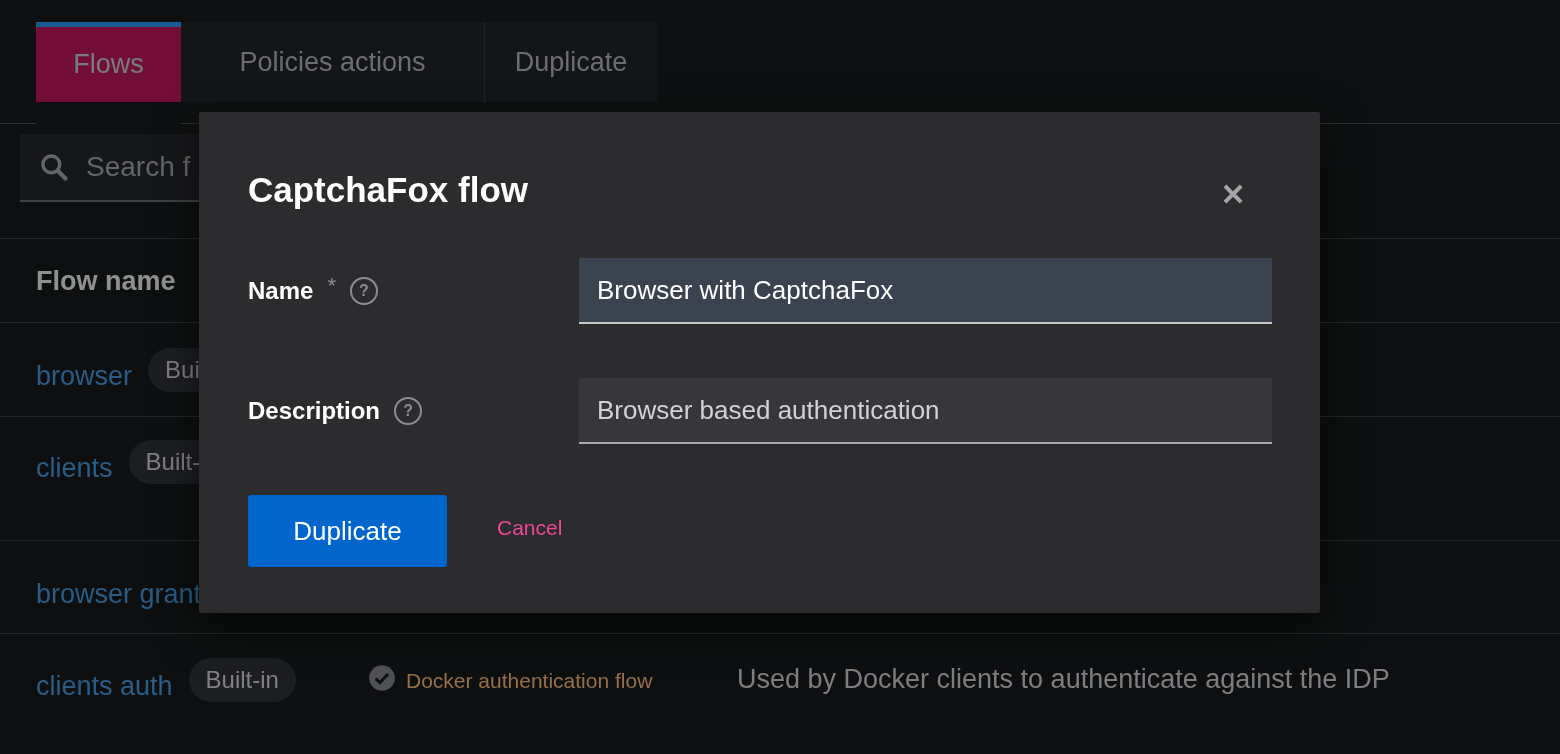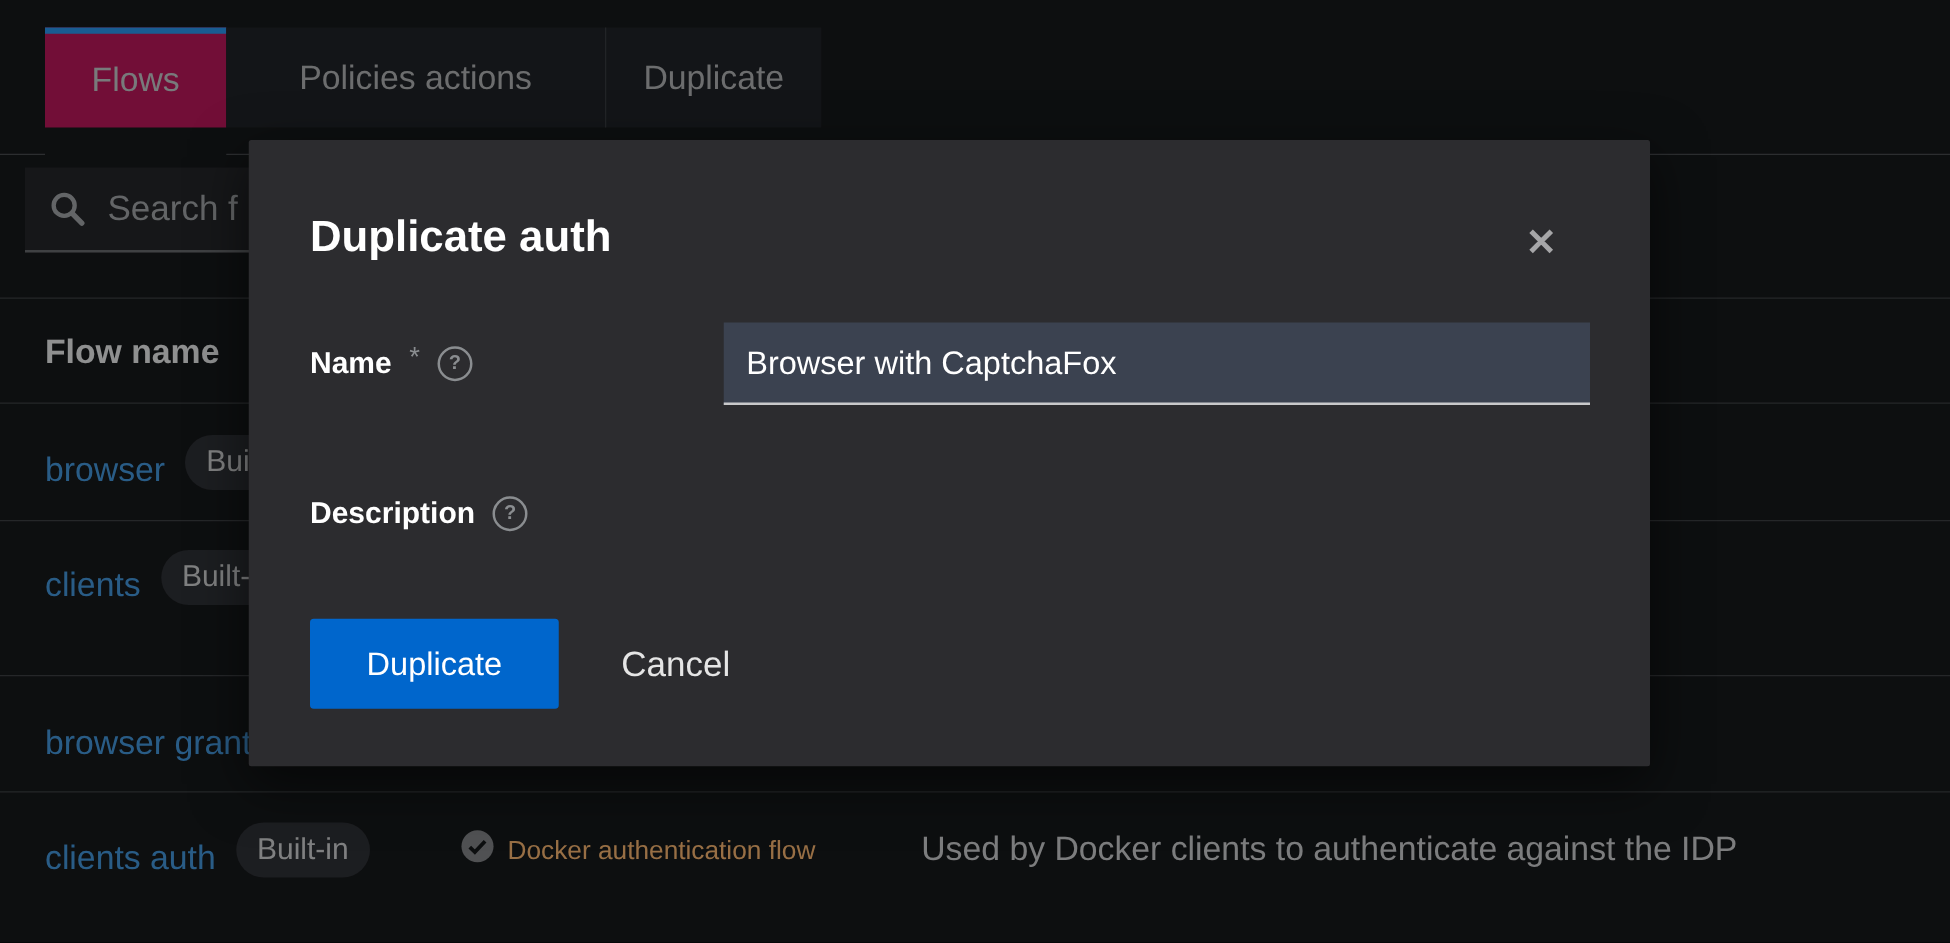--- a/index.html
+++ b/index.html
@@ -51,21 +51,21 @@
   .label-text{font-size:24px;font-weight:700;color:#ffffff;}
   .required{font-size:22px;color:#8a8d90;margin-left:14px;position:relative;top:-5px;}
   .help{width:24px;height:24px;border:2px solid #8a8d90;border-radius:50%;color:#8a8d90;font-size:16px;
         font-weight:700;display:flex;align-items:center;justify-content:center;margin-left:14px;cursor:pointer;flex:none;}
   .mod-input{position:absolute;left:380px;width:693px;height:66px;box-sizing:border-box;border:none;outline:none;
              border-bottom:2px solid;padding:0 18px;font-size:26px;font-family:inherit;}
   .input-name{top:146px;background:#3b4250;color:#ffffff;border-bottom-color:#c9c9cb;}
   .input-desc{top:266px;background:#37373b;color:#d2d2d4;border-bottom-color:#a9a9ab;}
   .btn-primary{position:absolute;left:49px;top:383px;width:199px;height:72px;background:#0066cc;color:#ffffff;
                border:none;border-radius:3px;font-size:26px;font-family:inherit;cursor:pointer;}
-  .link-cancel{position:absolute;left:298px;top:404px;font-size:28px;color:#e5e5e5;cursor:pointer;background:none;
+  .link-cancel{position:absolute;left:298px;top:404px;font-size:21px;color:#ec4899;cursor:pointer;background:none;
                border:none;font-family:inherit;padding:0;}
 </style>
 </head>
 <body>
 
 <div class="stage">
 
   <div class="tabbar">
     <div class="tab tab-flows">
       <span>Flows</span>
@@ -119,32 +119,33 @@
   <div class="docker-desc"><svg viewBox="0 0 24 24">
       <circle cx="12" cy="12" r="11" fill="#85888b"></circle>
       <path d="M6.7 12.6 L10.2 16 L17.2 8.6" fill="none" stroke="#17191b" stroke-width="2.6"></path>
     </svg><span>Docker authentication flow</span>
   </div>
   <div class="docker-used">Used by Docker clients to authenticate against the IDP</div>
 
   <div class="overlay"></div>
 
   <div class="modal">
-    <div class="modal-title">Duplicate auth</div>
+    <div class="modal-title">CaptchaFox flow</div>
     <button class="modal-close">✕</button>
 
     <div class="field-label-group fl-name">
       <span class="label-text">Name</span>
       <span class="required">*</span>
       <span class="help">?</span>
     </div>
     <input class="mod-input input-name" type="text" value="Browser with CaptchaFox" style="">
 
     <div class="field-label-group fl-desc">
       <span class="label-text">Description</span>
       <span class="help">?</span>
     </div>
+    <input class="mod-input input-desc" type="text" value="Browser based authentication" style="">
 
     <button class="btn-primary">Duplicate</button>
     <button class="link-cancel">Cancel</button>
   </div>
 
 </div>
 
 </body></html>

